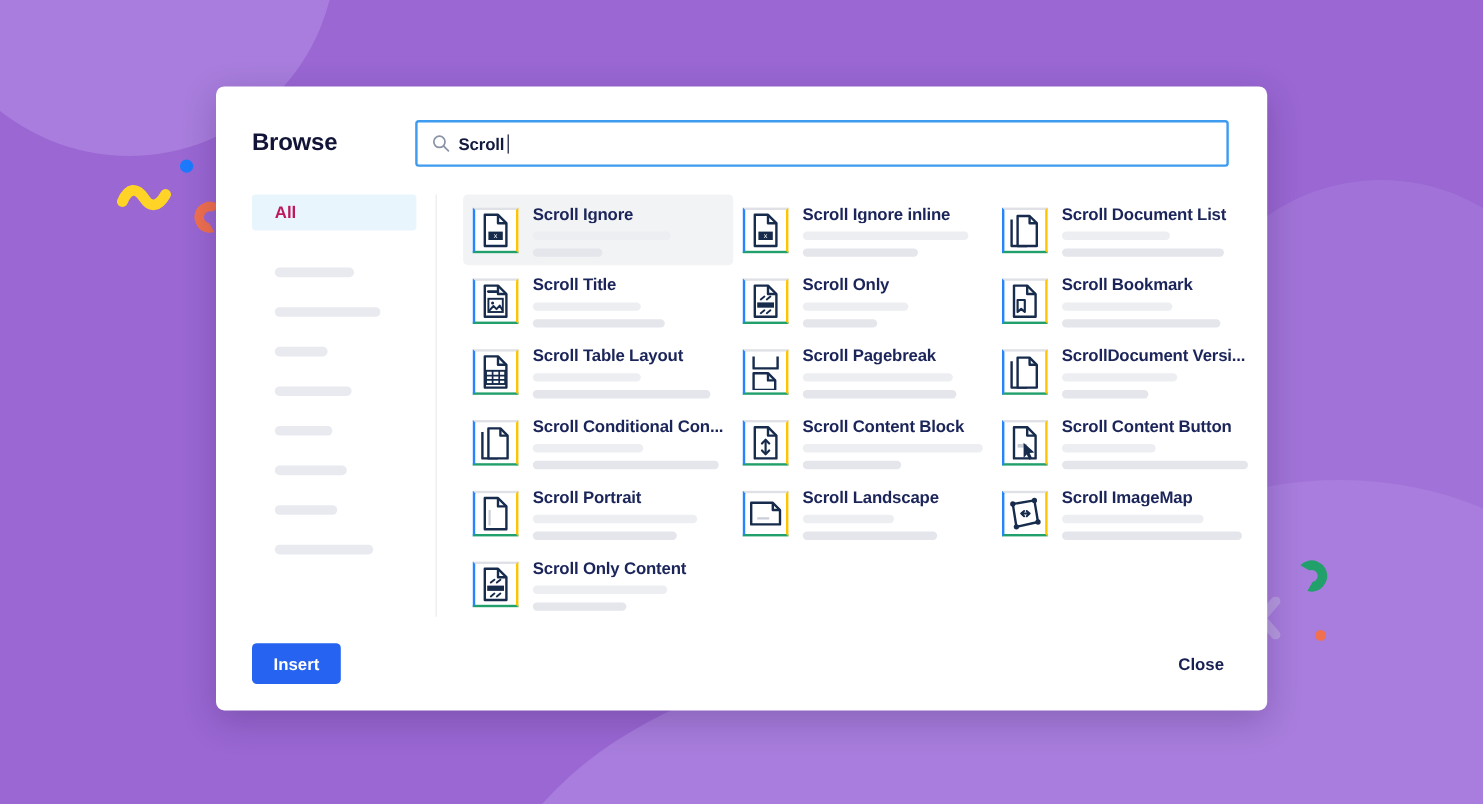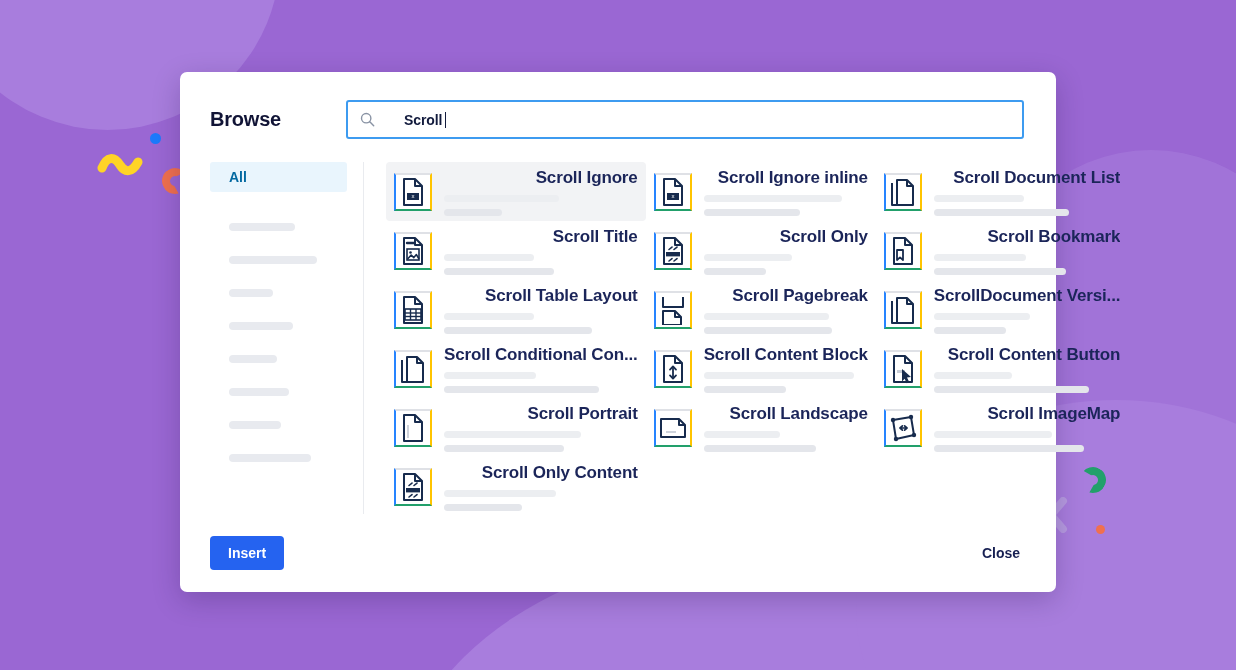--- a/index.html
+++ b/index.html
@@ -76,41 +76,41 @@
 
   .modal-head { display: flex; align-items: flex-start; gap: 0; }
   .title {
     font-size: 20px; font-weight: bold; color: #111436;
     letter-spacing: -.2px; width: 136px; padding-top: 8px; flex: none;
   }
   .search-wrap { flex: 1; position: relative; }
   .search-box {
     height: 39px; border: 2px solid #3d9bf0; border-radius: 3px;
     background: #fff; display: flex; align-items: center;
-    padding: 0 12px; gap: 29px;
+    padding: 0 12px; gap: 7px;
   }
   .search-icon { flex: none; width: 15px; height: 15px; display: block; }
   .search-value {
     font-size: 14px; font-weight: bold; color: #121b3d;
     display: flex; align-items: center; letter-spacing: -.1px;
   }
   .caret {
     display: inline-block; width: 1px; height: 16px;
     background: #121b3d; margin-left: 3px;
   }
 
   
   .modal-body { display: flex; flex: 1; margin-top: 23px; min-height: 0; }
 
   
   .sidebar { width: 137px; flex: none; padding-right: 0; }
   .side-all {
     height: 30px; background: #e9f5fd; border-radius: 3px;
     display: flex; align-items: center; padding-left: 19px;
-    font-size: 14px; font-weight: bold; color: #0369a1;
+    font-size: 14px; font-weight: bold; color: #be185d;
     margin-bottom: 18px;
   }
   .side-skel {
     height: 8px; border-radius: 4px; background: #e8eaef;
     margin: 0 0 0 19px;
   }
   .side-row { height: 33px; display: flex; align-items: center; }
 
   .sep { width: 1px; background: #e9ebef; margin: 0 22px 0 16px; flex: none; }
 
@@ -132,23 +132,23 @@
     width: 38px; height: 38px; flex: none; position: relative;
     background: #fff;
     border-left: 2px solid #2684ff;
     border-right: 2px solid #ffc400;
     border-bottom: 2px solid #22a06b;
     border-top: 2px solid #dfe1e6;
   }
   .icon-frame svg { position: absolute; left: 50%; top: 50%; transform: translate(-50%,-50%); }
   .card-text { min-width: 0; flex: 1; }
   .card-title {
-    font-size: 17px; font-weight: bold; color: #1b2559;
+    font-size: 14px; font-weight: bold; color: #1b2559;
     white-space: nowrap; overflow: hidden; text-overflow: ellipsis;
-    letter-spacing: -.15px; margin-bottom: 7px; text-align: right;
+    letter-spacing: -.15px; margin-bottom: 7px;
   }
   .skel { height: 7px; border-radius: 4px; background: #eceef1; }
   .skel.two { margin-top: 7px; background: #e4e6eb; }
 
   
   .modal-foot {
     height: 78px; flex: none;
     display: flex; align-items: center; justify-content: space-between;
     gap: 22px; padding-right: 2px;
   }

